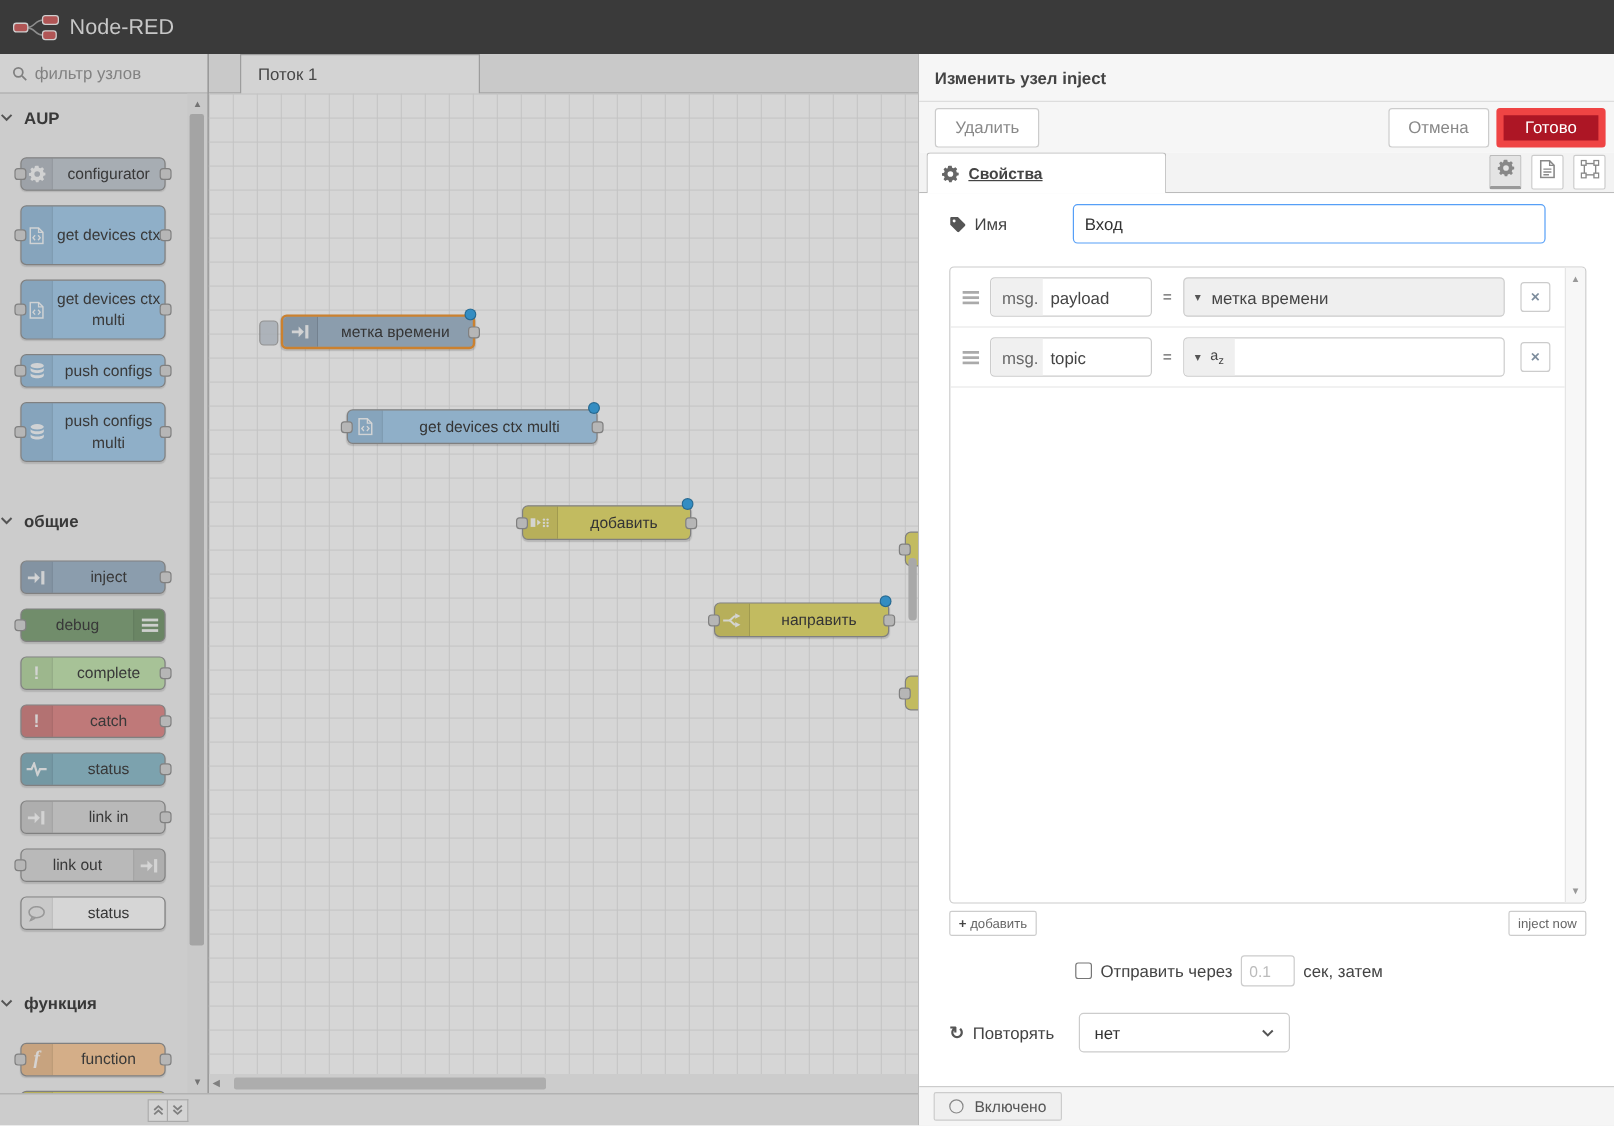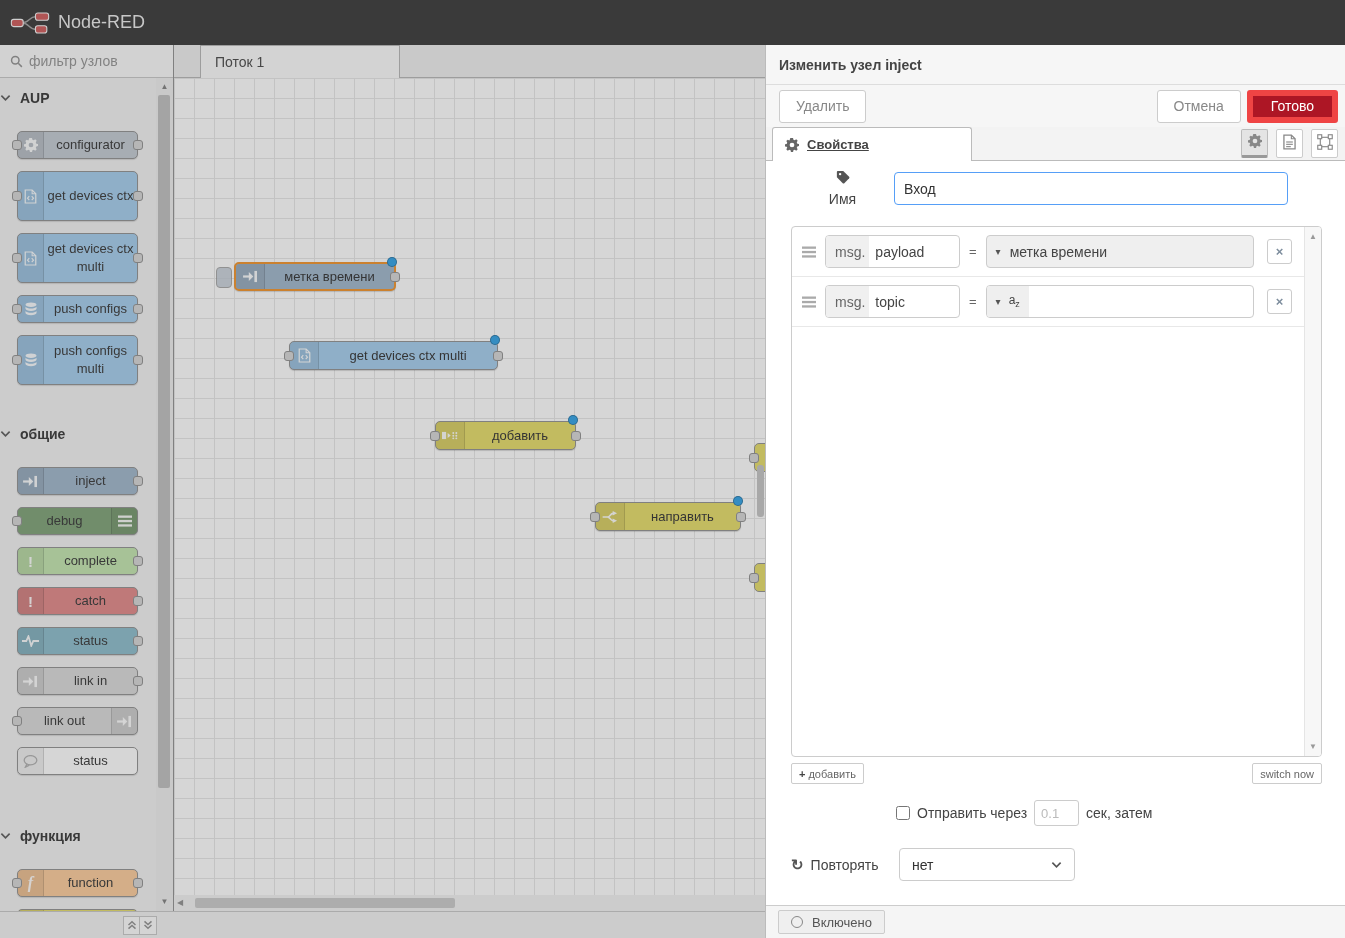--- a/index.html
+++ b/index.html
@@ -79,21 +79,21 @@
   .p-btns .btn + .btn { margin-left:6px; }
   .p-tabs { height:34px; background:#f3f3f3; border-bottom:1px solid #bbb; position:relative; }
   .p-tab { position:absolute; left:6px; top:0; width:200px; height:34px; background:#fff; border:1px solid #bbb; border-bottom:none; border-radius:3px 3px 0 0; display:flex; align-items:center; gap:8px; padding-left:12px; font-weight:bold; font-size:13px; color:#444;text-decoration:underline; }
   .p-tab .g { color:#666; display:flex; }
   .tray-tools { position:absolute; right:7px; top:2px; display:flex; gap:8px; }
   .ttool { width:27px; height:29px; background:#fff; border:1px solid #ccc; border-radius:2px; color:#888; display:flex; align-items:center; justify-content:center; }
   .ttool.active { background:#e4e4e4; border-color:#bbb; border-bottom:3px solid #999; }
 
   .p-body { flex:1; position:relative; background:#fff; }
   .name-row { display:flex; align-items:center; margin:9px 57px 0 25px; }
-  .name-row .lbl { width:103px; display:flex; align-items:center; gap:7px; font-size:14px; color:#444;flex-direction:column; }
+  .name-row .lbl { width:103px; display:flex; align-items:center; gap:7px; font-size:14px; color:#444; }
   .name-row .lbl .ticon { color:#555; display:flex; }
   .name-row input { flex:1; height:33px; border:1px solid #569ff7; border-radius:4px; padding:0 9px; font-size:14px; color:#333; outline:none; font-family:inherit; }
 
   .plist { position:relative; margin:19px 23px 0 25px; height:531px; border:1px solid #ccc; border-radius:4px; overflow:hidden; }
   .plist-sb { position:absolute; right:0; top:0; bottom:0; width:17px; background:#f7f7f7; border-left:1px solid #e5e5e5; }
   .plist-sb .arr { position:absolute; left:0; width:16px; text-align:center; color:#999; font-size:8px; }
   .prow { display:flex; align-items:center; height:50px; padding:0 12px 0 10px; margin-right:17px; border-bottom:1px solid #e8e8e8; }
   .drag { color:#aaa; margin-right:9px; display:flex; }
   .prop { width:135px; height:33px; border:1px solid #ccc; border-radius:4px; background:#fff; display:flex; align-items:center; overflow:hidden; }
   .prop .pre { background:#f0f0f0; color:#666; font-size:14px; height:100%; display:flex; align-items:center; padding:0 4px 0 9px;text-align:right; }
@@ -578,21 +578,21 @@
           <span class="arr" style="top:5px;">▲</span>
           <span class="arr" style="bottom:5px;">▼</span>
         </div>
       </div>
 
       <div class="actions">
         <button class="minibtn">
           <span class="plus">+</span>
           <span>добавить</span>
         </button>
-        <button class="minibtn">switch now</button>
+        <button class="minibtn">inject now</button>
       </div>
 
       <div class="once-row">
         <input type="checkbox" style="">
         <span>Отправить через</span>
         <input class="delay" type="text" placeholder="0.1" style="">
         <span>сек, затем</span>
       </div>
 
       <div class="repeat-row">

